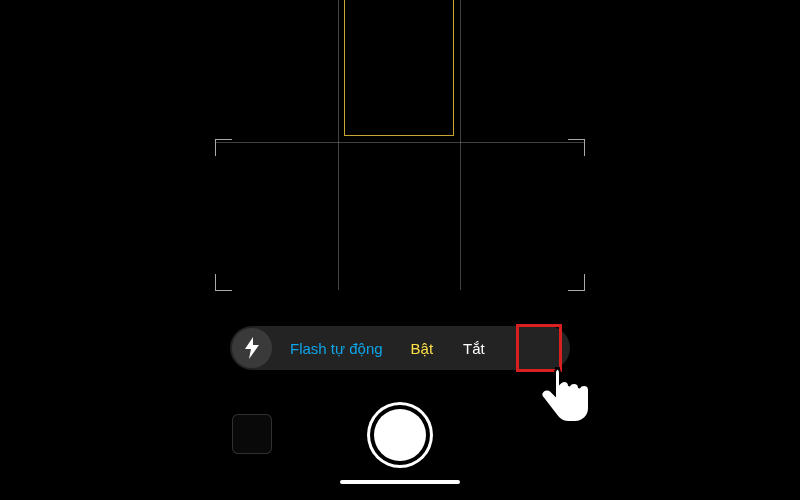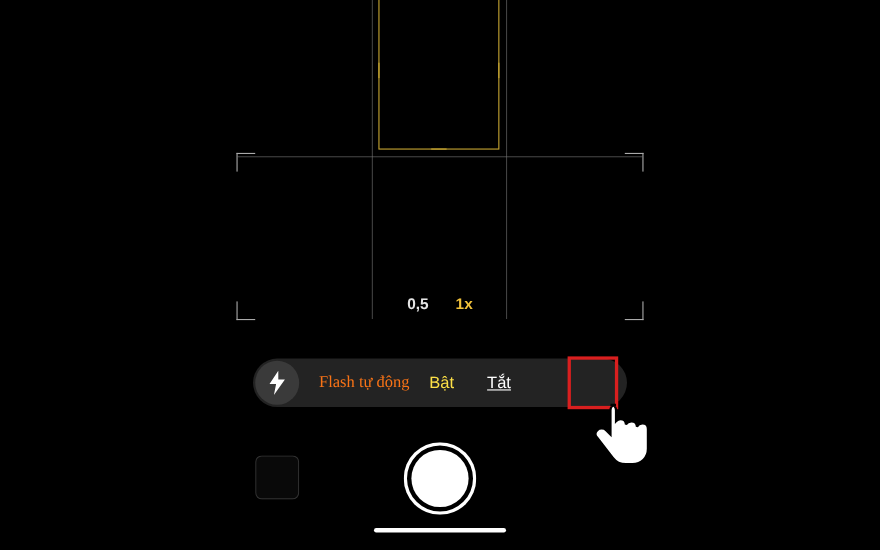--- a/index.html
+++ b/index.html
@@ -114,23 +114,23 @@
     align-items: center;
     justify-content: center;
   }
   .flash-option {
     font-size: 15px;
     font-weight: 500;
     padding: 0 8px;
     white-space: nowrap;
     cursor: pointer;
   }
-  .flash-auto { color: #f97316; margin-right: 2px; font-family: Liberation Serif, serif; }
+  .flash-auto { color: #0ea5e9; margin-right: 12px; }
   .flash-on   { color: #fde047; margin-right: 14px; }
-  .flash-off  { color: #fff; text-decoration: underline; }
+  .flash-off  { color: #fff; }
   .highlight-box {
     position: absolute;
     left: 300px;
     top: 14px;
     width: 46px;
     height: 48px;
     border: 3px solid #d91f1f;
     box-sizing: border-box;
     pointer-events: none;
   }
@@ -204,24 +204,20 @@
       <div class="yellow-tick vr"></div>
     </div>
 
     <div class="crop-frame">
       <div class="corner tl"></div>
       <div class="corner tr"></div>
       <div class="corner bl"></div>
       <div class="corner br"></div>
     </div>
 
-    <div class="zoom-row">
-      <span class="zoom-05">0,5</span>
-      <span class="zoom-1x">1x</span>
-    </div>
   </div>
 
   <div class="controls">
 
     <div class="flash-bar">
       <div class="flash-icon-wrap">
         <svg width="18" height="22" viewBox="0 0 18 22">
           <path d="M10 0 L2 12 L8 12 L6 22 L16 8 L10 8 Z" fill="#fff"></path>
         </svg>
       </div>

